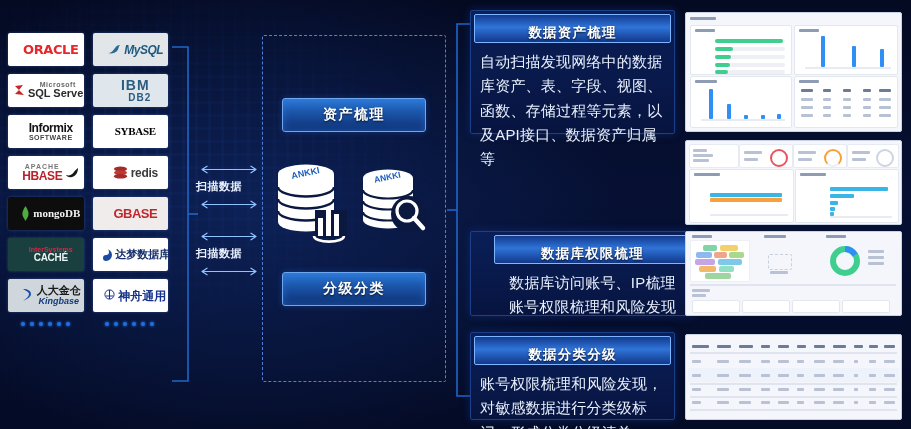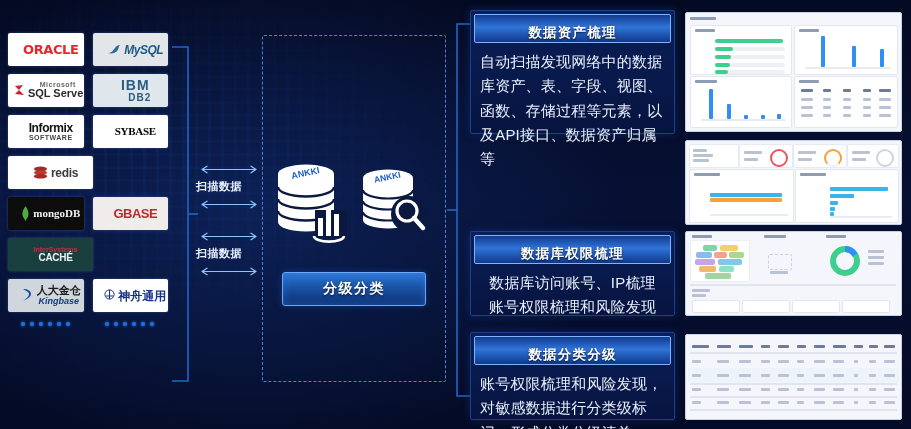--- a/index.html
+++ b/index.html
@@ -105,21 +105,21 @@
     color:#fff;font-size:13.5px;font-weight:bold;letter-spacing:1.2px;
     text-shadow:0 1px 2px rgba(0,0,0,.75);
   }
   .card-body{
     padding:7px 9px 8px 9px;color:#e9f0fd;font-size:15px;line-height:1.62;
     letter-spacing:.2px;
   }
   .card-body.center{text-align:center;}
   #card-1{top:10px;height:122px;}
   #card-2{top:140px;height:83px;}
-  #card-3{top:231px;height:83px;}
+  #card-3{top:231px;height:83px;padding-left:20px;}
   #card-4{top:332px;height:86px;}
 
   
   .shot{
     position:absolute;left:685px;width:215px;background:#f4f6fb;
     border:1px solid #c9d3e6;border-radius:2px;overflow:hidden;
   }
   #shot-1{top:12px;height:118px;}
   #shot-2{top:140px;height:83px;}
   #shot-3{top:231px;height:83px;}
@@ -185,20 +185,31 @@
           <span class="tile-txt" style="font-size:12px;">Informix</span>
           <span class="tile-sub" style="color:#444;">SOFTWARE</span>
         </div>
       </div>
       <div class="logo-tile lg-sybase">
         <span class="tile-txt">SYBASE</span>
       </div>
     </div>
 
     <div class="logo-row">
+      <div class="logo-tile lg-hbase">
+        <div class="tile-inner">
+          <div class="tile-stack">
+            <span class="tile-sub" style="color:#777;letter-spacing:1px;">APACHE</span>
+            <span class="tile-txt" style="font-size:12px;">HBASE</span>
+          </div>
+          <svg class="tile-mark" width="14" height="11" viewBox="0 0 14 11">
+            <path d="M1 8 C4 9 7 8 9 5 C10 3 12 2 13 1 C13 5 11 9 7 10 C4 10.6 2 9.6 1 8 Z" fill="#15151a"></path>
+          </svg>
+        </div>
+      </div>
       <div class="logo-tile lg-redis">
         <div class="tile-inner">
           <svg class="tile-mark" width="15" height="14" viewBox="0 0 15 14">
             <ellipse cx="7.5" cy="3" rx="6.5" ry="2.4" fill="#a32b2b"></ellipse>
             <ellipse cx="7.5" cy="6.6" rx="6.5" ry="2.4" fill="#c0392b"></ellipse>
             <ellipse cx="7.5" cy="10.2" rx="6.5" ry="2.4" fill="#a32b2b"></ellipse>
           </svg>
           <span class="tile-txt">redis</span>
         </div>
       </div>
@@ -216,20 +227,28 @@
       <div class="logo-tile lg-gbase">
         <span class="tile-txt">GBASE</span>
       </div>
     </div>
 
     <div class="logo-row">
       <div class="logo-tile lg-cache">
         <div class="tile-stack">
           <span class="tile-sub" style="color:#d24;letter-spacing:0;">InterSystems</span>
           <span class="tile-txt" style="font-size:10px;">CACHÉ</span>
+        </div>
+      </div>
+      <div class="logo-tile lg-dameng">
+        <div class="tile-inner">
+          <svg class="tile-mark" width="12" height="12" viewBox="0 0 12 12">
+            <path d="M6 0 A6 6 0 0 1 6 12 A3 3 0 0 1 6 6 A3 3 0 0 0 6 0 Z" fill="#1b4aa0"></path>
+          </svg>
+          <span class="tile-txt">达梦数据库</span>
         </div>
       </div>
     </div>
 
     <div class="logo-row">
       <div class="logo-tile lg-kingbase">
         <div class="tile-inner">
           <svg class="tile-mark" width="13" height="14" viewBox="0 0 13 14">
             <path d="M2 1 C7 1 10 3 10 6 C10 9 6 11 2 13 C6 10 8 8 8 6 C8 4 5 3 2 1 Z" fill="#1550a8"></path>
           </svg>
@@ -291,20 +310,23 @@
       </svg>
       <div class="arrow-label">扫描数据</div>
       <svg width="66" height="9" viewBox="0 0 66 9">
         <path d="M6 4.5 L60 4.5 M6 4.5 L11 1.2 M6 4.5 L11 7.8 M60 4.5 L55 1.2 M60 4.5 L55 7.8" stroke="#8fc2ff" stroke-width="1.2" fill="none" stroke-linecap="round"></path>
       </svg>
     </div>
   </div>
 
   <div id="dashed-box"></div>
 
+  <div class="ctr-btn" id="btn-asset">
+    <span>资产梳理</span>
+  </div>
 
   <svg id="db-icons" viewBox="0 0 176 86">
 
     <g>
       <ellipse cx="40" cy="14" rx="28" ry="9.5" fill="#ffffff"></ellipse>
       <path d="M12 14 L12 62 A28 9.5 0 0 0 68 62 L68 14" fill="#ffffff"></path>
       <path d="M12 27 A28 9.5 0 0 0 68 27" fill="none" stroke="#0b1840" stroke-width="2.4"></path>
       <path d="M12 39 A28 9.5 0 0 0 68 39" fill="none" stroke="#0b1840" stroke-width="2.4"></path>
       <path d="M12 51 A28 9.5 0 0 0 68 51" fill="none" stroke="#0b1840" stroke-width="2.4"></path>
       <text x="40" y="16" font-size="9" font-weight="bold" fill="#1b5fbf" text-anchor="middle" transform="rotate(-12 40 16)" font-family="Liberation Sans, sans-serif">ANKKI</text>

